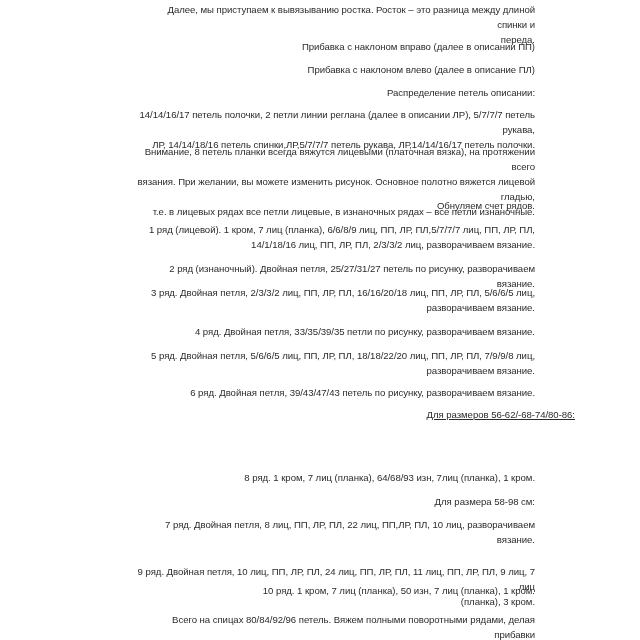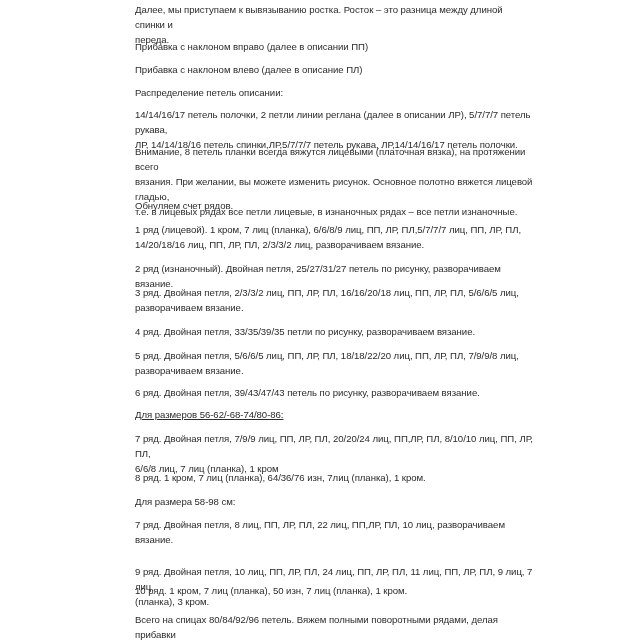--- a/index.html
+++ b/index.html
@@ -25,60 +25,61 @@
     position: absolute;
     left: 135px;
     width: 400px;
     font-family: "Liberation Sans", "DejaVu Sans", sans-serif;
     font-size: 9.6px;
     line-height: 15px;
     color: #2b2b2b;
     margin: 0;
     white-space: normal;
     letter-spacing: -0.05px;
+    text-align: right;
   }
   .u {
     text-decoration: underline;
+    margin-left: 40px;
   }
 </style>
 </head>
 <body>
 
 <div class="page">
   <p class="p" style="top:2px"><span>Далее, мы приступаем к вывязыванию ростка. Росток – это разница между длиной спинки и</span><br><span>переда.</span></p>
 
   <p class="p" style="top:39px"><span>Прибавка с наклоном вправо (далее в описании ПП)</span></p>
 
   <p class="p" style="top:62px"><span>Прибавка с наклоном влево (далее в описание ПЛ)</span></p>
 
   <p class="p" style="top:85px"><span>Распределение петель описании:</span></p>
 
   <p class="p" style="top:107px"><span>14/14/16/17 петель полочки, 2 петли линии реглана (далее в описании ЛР), 5/7/7/7 петель рукава,</span><br><span>ЛР, 14/14/18/16 петель спинки,ЛР,5/7/7/7 петель рукава, ЛР,14/14/16/17 петель полочки.</span></p>
 
   <p class="p" style="top:144px"><span>Внимание, 8 петель планки всегда вяжутся лицевыми (платочная вязка), на протяжении всего</span><br><span>вязания. При желании, вы можете изменить рисунок. Основное полотно вяжется лицевой гладью,</span><br><span>т.е. в лицевых рядах все петли лицевые, в изнаночных рядах – все петли изнаночные.</span></p>
 
   <p class="p" style="top:198px"><span>Обнуляем счет рядов.</span></p>
 
-  <p class="p" style="top:222px"><span>1 ряд (лицевой). 1 кром, 7 лиц (планка), 6/6/8/9 лиц, ПП, ЛР, ПЛ,5/7/7/7 лиц, ПП, ЛР, ПЛ,</span><br><span>14/20/18/16 лиц, ПП, ЛР, ПЛ, 2/3/3/2 лиц, разворачиваем вязание.</span></p>
+  <p class="p" style="top:222px"><span>1 ряд (лицевой). 1 кром, 7 лиц (планка), 6/6/8/9 лиц, ПП, ЛР, ПЛ,5/7/7/7 лиц, ПП, ЛР, ПЛ,</span><br><span>14/1/18/16 лиц, ПП, ЛР, ПЛ, 2/3/3/2 лиц, разворачиваем вязание.</span></p>
 
   <p class="p" style="top:261px"><span>2 ряд (изнаночный). Двойная петля, 25/27/31/27 петель по рисунку, разворачиваем вязание.</span></p>
 
   <p class="p" style="top:285px"><span>3 ряд. Двойная петля, 2/3/3/2 лиц, ПП, ЛР, ПЛ, 16/16/20/18 лиц, ПП, ЛР, ПЛ, 5/6/6/5 лиц,</span><br><span>разворачиваем вязание.</span></p>
 
   <p class="p" style="top:324px"><span>4 ряд. Двойная петля, 33/35/39/35 петли по рисунку, разворачиваем вязание.</span></p>
 
   <p class="p" style="top:348px"><span>5 ряд. Двойная петля, 5/6/6/5 лиц, ПП, ЛР, ПЛ, 18/18/22/20 лиц, ПП, ЛР, ПЛ, 7/9/9/8 лиц,</span><br><span>разворачиваем вязание.</span></p>
 
   <p class="p" style="top:385px"><span>6 ряд. Двойная петля, 39/43/47/43 петель по рисунку, разворачиваем вязание.</span></p>
 
   <p class="p u" style="top:407px"><span>Для размеров 56-62/-68-74/80-86:</span></p>
 
-  <p class="p" style="top:431px"><span>7 ряд. Двойная петля, 7/9/9 лиц, ПП, ЛР, ПЛ, 20/20/24 лиц, ПП,ЛР, ПЛ, 8/10/10 лиц, ПП, ЛР, ПЛ,</span><br><span>6/6/8 лиц, 7 лиц (планка), 1 кром</span></p>
 
-  <p class="p" style="top:470px"><span>8 ряд. 1 кром, 7 лиц (планка), 64/36/76 изн, 7лиц (планка), 1 кром.</span></p>
+  <p class="p" style="top:470px"><span>8 ряд. 1 кром, 7 лиц (планка), 64/68/93 изн, 7лиц (планка), 1 кром.</span></p>
 
   <p class="p" style="top:494px"><span>Для размера 58-98 см:</span></p>
 
   <p class="p" style="top:517px"><span>7 ряд. Двойная петля, 8 лиц, ПП, ЛР, ПЛ, 22 лиц, ПП,ЛР, ПЛ, 10 лиц, разворачиваем вязание.</span></p>
 
 
   <p class="p" style="top:564px"><span>9 ряд. Двойная петля, 10 лиц, ПП, ЛР, ПЛ, 24 лиц, ПП, ЛР, ПЛ, 11 лиц, ПП, ЛР, ПЛ, 9 лиц, 7 лиц</span><br><span>(планка), 3 кром.</span></p>
 
   <p class="p" style="top:583px"><span>10 ряд. 1 кром, 7 лиц (планка), 50 изн, 7 лиц (планка), 1 кром.</span></p>
 

